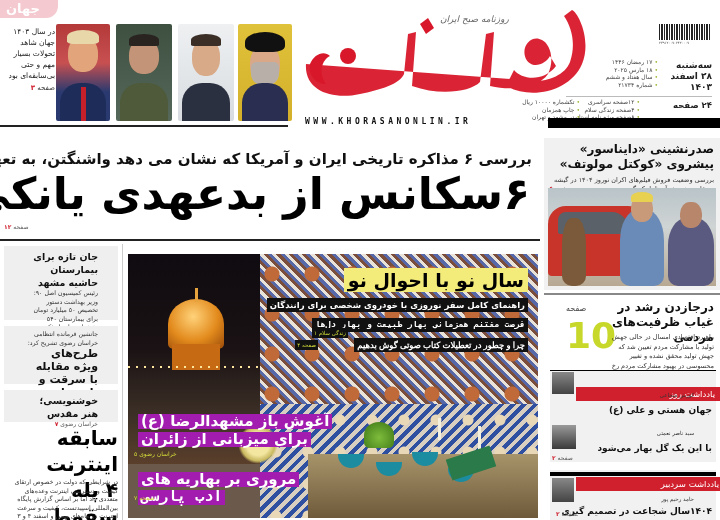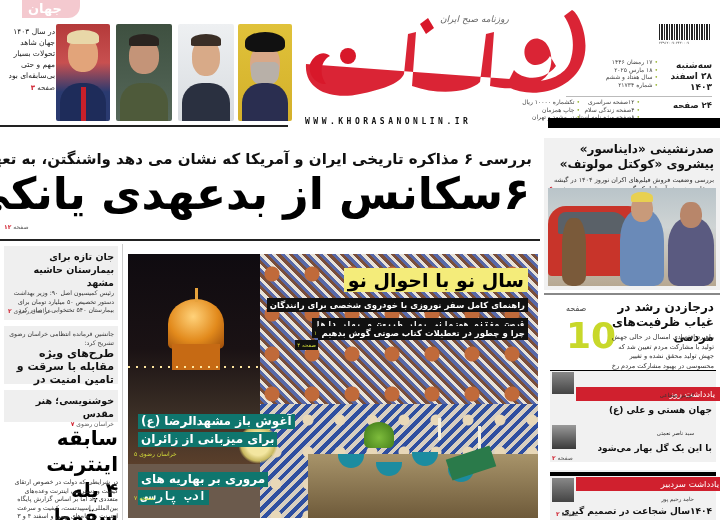--- a/index.html
+++ b/index.html
@@ -1,21 +1,21 @@
 <!DOCTYPE html>
 <html><head>
 <meta charset="utf-8">
 <style>
   * { box-sizing: border-box; margin: 0; padding: 0; }
   html, body { width: 720px; height: 520px; overflow: hidden; background: #ffffff; }
   body { font-family: "DejaVu Sans", sans-serif; color: #111; position: relative; direction: rtl; }
   .abs { position: absolute; }
 
   
-  .jahan-badge { left: 0; top: 0; width: 58px; height: 18px; background: #f4c9cf; border-radius: 0 0 12px 0; margin-left: 22px; }
+  .jahan-badge { left: 0; top: 0; width: 58px; height: 18px; background: #f4c9cf; border-radius: 0 0 12px 0; }
   .jahan-badge span { position: absolute; left: 6px; top: 1px; color: #fff; font-weight: bold; font-size: 13px; font-family: "DejaVu Sans", sans-serif; }
   .jahan-box { left: 0; top: 22px; width: 58px; height: 100px; background: #fff; text-align: right; padding: 4px 3px 0 3px; }
   .jahan-box .small { font-size: 7.5px; line-height: 11px; color: #222; }
   .jahan-box .big { font-size: 12px; font-weight: bold; line-height: 13px; margin-top: 3px; color: #111; }
   .jahan-box .page { font-size: 7px; color: #333; margin-top: 3px; }
   .jahan-box .page b { color: #d0202e; }
 
   .photo { top: 24px; height: 97px; border-radius: 2px; overflow: hidden; }
   .photo .face { position: absolute; left: 50%; transform: translateX(-50%); border-radius: 48% 48% 44% 44%; }
   .photo .body { position: absolute; bottom: 0; left: 4px; right: 4px; height: 38px; border-radius: 20px 20px 0 0; }
@@ -68,21 +68,21 @@
   .note-author-img { background: linear-gradient(180deg, #888 0%, #444 100%); }
   .note-author { font-size: 5.5px; color: #333; }
   .note-title { font-size: 9px; font-weight: bold; color: #111; white-space: nowrap; }
   .note-page { font-size: 6px; color: #555; }
   .note-page b { color: #d0202e; }
   .notes-box2 { left: 550px; top: 470px; width: 166px; height: 50px; background: #f1f1f1; }
   .black-bar2 { left: 550px; top: 472px; width: 166px; height: 4px; background: #000; }
 
   
   .left-col-sep { left: 122px; top: 244px; width: 1px; height: 276px; background: #ccc; }
-  .lbox { left: 4px; width: 114px; background: #efefef; text-align: right; padding: 4px 4px; }
+  .lbox { left: 4px; width: 114px; background: #efefef; text-align: right; padding: 4px 20px; }
   .lbox .t { font-size: 9.5px; font-weight: bold; line-height: 13px; color: #111; }
   .lbox .d { font-size: 6.2px; line-height: 8.5px; color: #333; }
   .lbox .src { font-size: 6px; color: #555; }
   .lbox .src b { color: #d0202e; }
   .internet-title { right: 602px; top: 425px; font-size: 20px; font-weight: bold; line-height: 26px; text-align: right; width: 116px; color: #000; }
   .internet-desc { left: 4px; top: 478px; width: 114px; font-size: 6.3px; line-height: 8.5px; text-align: right; color: #333; }
 
   
   .feature { left: 128px; top: 254px; width: 410px; height: 264px; overflow: hidden; background: #6b5a4c; }
   .f-night { position: absolute; left: 0; top: 0; width: 132px; height: 210px; background: linear-gradient(180deg, #0f0b10 0%, #1a1214 45%, #3a2e25 75%, #5a3f2b 100%); }
@@ -101,21 +101,21 @@
       repeating-linear-gradient(-45deg, #2f4fa0 0 4px, #d8cfc0 4px 8px);
   }
   .f-table { position: absolute; left: 180px; top: 200px; width: 230px; height: 64px; background: linear-gradient(180deg, #a8946a, #6e5a3a); }
   .f-sabzeh { position: absolute; left: 236px; top: 168px; width: 30px; height: 26px; background: radial-gradient(circle at 50% 60%, #7ebc3c 0%, #4f8a20 70%); border-radius: 50% 50% 20% 20%; }
   .bowl { position: absolute; width: 26px; height: 14px; background: #1c8ca0; border-radius: 0 0 14px 14px; }
   .f-flowers { position: absolute; left: 110px; top: 170px; width: 40px; height: 40px; background: radial-gradient(circle, #f3e6a0 0 40%, #c8b860 60%, transparent 70%); }
 
   .f-bigtitle { position: absolute; right: 10px; top: 14px; background: #f4ec7a; color: #000; font-weight: 900; font-size: 19px; padding: 0 4px; line-height: 24px; }
   .f-line { position: absolute; right: 10px; background: #111; color: #fff; font-size: 8.5px; font-weight: bold; padding: 1px 3px; white-space: nowrap; line-height: 12px; }
   .f-tag { position: absolute; background: #111; color: #d4de3a; font-size: 5.5px; padding: 1px 2px; line-height: 8px; }
-  .f-left-line { position: absolute; left: 10px; background: #0f766e; color: #fff; font-size: 12px; font-weight: bold; padding: 1px 3px; white-space: nowrap; line-height: 13px; }
+  .f-left-line { position: absolute; left: 10px; background: #a21caf; color: #fff; font-size: 15px; font-weight: bold; padding: 1px 3px; white-space: nowrap; line-height: 13px; }
   .f-left-tag { position: absolute; left: 6px; color: #d4de3a; font-size: 6px; }
 </style>
 </head>
 <body>
 
 <div class="abs jahan-badge">
     <span>جهان</span>
   </div>
 <div class="abs jahan-box">
   <div class="small">در سال ۱۴۰۳ جهان شاهد تحولات بسیار مهم و حتی بی‌سابقه‌ای بود</div>
@@ -275,21 +275,21 @@
   <div class="bowl" style="left:320px;top:214px;"></div>
   <div style="position:absolute;left:310px;top:164px;width:3px;height:22px;background:#f4f0e0;"></div>
   <div style="position:absolute;left:350px;top:172px;width:3px;height:26px;background:#f4f0e0;"></div>
   <div style="position:absolute;left:320px;top:198px;width:46px;height:22px;background:#2a7a4a;transform:rotate(-18deg);"></div>
   <div class="f-flowers"></div>
 
   <div class="f-bigtitle">سال نو با احوال نو</div>
   <div class="f-line" style="top:44px;margin-left:7px;">راهنمای کامل سفر نوروزی با خودروی شخصی برای رانندگان</div>
   <div class="f-line" style="top:64px;font-family:Liberation Mono, monospace;">فرصت مغتنم همزمانی بهار طبیعت و بهار دل‌ها</div>
   <div class="f-tag" style="right:190px;top:74px;">زندگی سلام ۱</div>
-  <div class="f-line" style="top:72px;">چرا و چطور در تعطیلات کتاب صوتی گوش بدهیم</div>
+  <div class="f-line" style="top:84px;font-family:Liberation Serif, serif;">چرا و چطور در تعطیلات کتاب صوتی گوش بدهیم</div>
   <div class="f-tag" style="right:220px;top:86px;">صفحه ۴</div>
 
   <div class="f-left-line" style="top:160px;">آغوش باز مشهدالرضا (ع)</div>
   <div class="f-left-line" style="top:178px;">برای میزبانی از زائران</div>
   <div class="f-left-tag" style="top:196px;">خراسان رضوی ۵</div>
   <div class="f-left-line" style="top:218px;">مروری بر بهاریه های</div>
   <div class="f-left-line" style="top:236px;font-family:Liberation Mono, monospace;">ادب پارسی</div>
   <div class="f-left-tag" style="top:240px;">صفحه ۷</div>
 </div>
 

